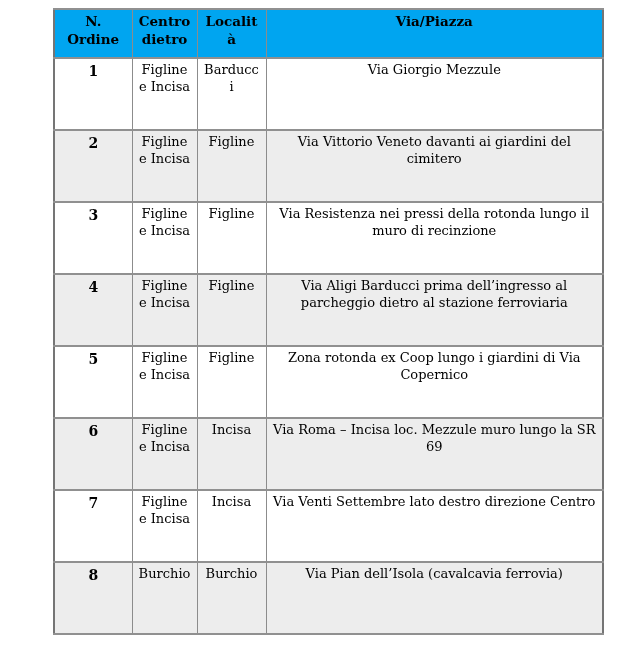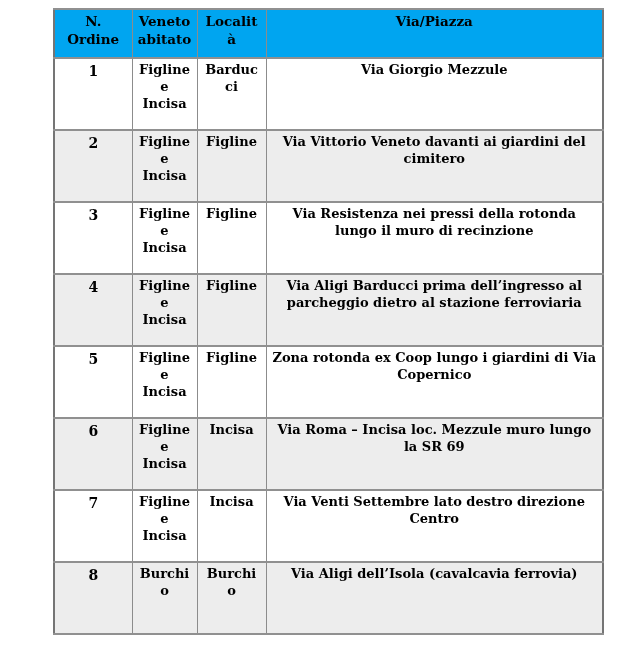--- a/index.html
+++ b/index.html
@@ -35,21 +35,20 @@
   .doc-table th, .doc-table td {
     border-left: 1px solid #8c8c8c;
     border-right: 1px solid #8c8c8c;
     border-top: 2px solid #909090;
     border-bottom: 2px solid #909090;
     vertical-align: top;
     text-align: center;
     padding: 3px 5px 2px 5px;
     overflow: hidden;
     word-wrap: break-word;
-    font-weight: bold;
   }
   .doc-table {
     border: 2px solid #757575;
   }
   .doc-table thead th {
     background: #00A5F0;
     font-weight: bold;
     font-size: 13.5px;
     height: 42px;
   }
@@ -67,21 +66,21 @@
   <table class="doc-table">
     <colgroup>
       <col class="c-ordine">
         <col class="c-centro">
         <col class="c-localita">
         <col class="c-via">
     </colgroup>
     <thead>
       <tr>
         <th>N. Ordine</th>
-        <th>Veneto abitato</th>
+        <th>Centro dietro</th>
         <th>Località</th>
         <th>Via/Piazza</th>
       </tr>
     </thead>
     <tbody>
       <tr>
         <td class="num">1</td>
         <td>Figline e Incisa</td>
         <td>Barducci</td>
         <td>Via Giorgio Mezzule</td>
@@ -119,17 +118,17 @@
       <tr>
         <td class="num">7</td>
         <td>Figline e Incisa</td>
         <td>Incisa</td>
         <td>Via Venti Settembre lato destro direzione Centro</td>
       </tr>
       <tr class="alt">
         <td class="num">8</td>
         <td>Burchio</td>
         <td>Burchio</td>
-        <td>Via Aligi dell’Isola (cavalcavia ferrovia)</td>
+        <td>Via Pian dell’Isola (cavalcavia ferrovia)</td>
       </tr>
     </tbody>
   </table>
 </div>
 
 </body></html>

